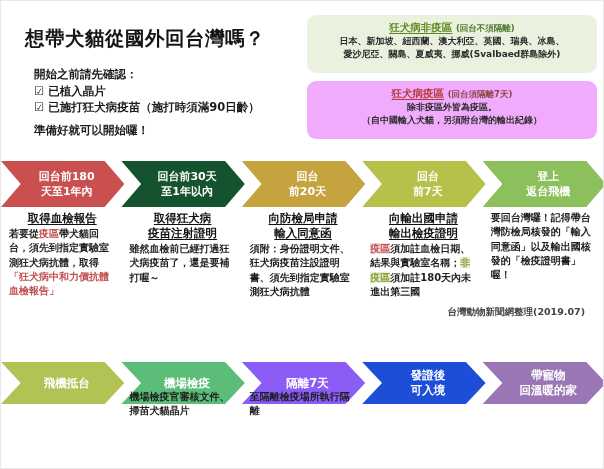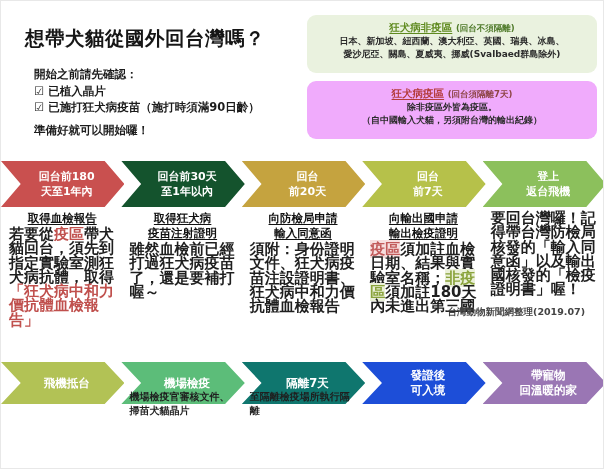--- a/index.html
+++ b/index.html
@@ -67,21 +67,21 @@
   .col{flex:1 1 0;padding:0 6px 0 8px;box-sizing:border-box;}
   .col h4{
     margin:0 0 1px 0;font-size:11.5px;font-weight:bold;
     text-align:center;line-height:15px;color:#111;
   }
   .col h4 span{
     text-decoration:underline;text-underline-offset:2px;
     text-decoration-thickness:1px;
   }
   .col p{
-    margin:0;font-size:15px;line-height:14.3px;
+    margin:0;font-size:10px;line-height:14.3px;
     font-weight:bold;color:#1f1f1f;text-align:left;
   }
   #cols2 .col p{font-size:10px;line-height:13.6px;}
   .hl-red{color:#c0504d;}
   .hl-pink{color:#c25b5b;background:#f7dede;}
   .hl-green{color:#8aa33c;background:#eaf0d8;}
   .quote-red{color:#c0504d;}
 
   
   .footer{
@@ -160,42 +160,42 @@
           <div><span>取得狂犬病</span></div>
           <div><span>疫苗注射證明</span></div>
         </h4>
         <p>雖然血檢前已經打過狂犬病疫苗了，還是要補打喔～</p>
       </div>
       <div class="col">
         <h4>
           <div><span>向防檢局申請</span></div>
           <div><span>輸入同意函</span></div>
         </h4>
-        <p>須附：身份證明文件、狂犬病疫苗注設證明書、狂犬病中和力價抗體血檢報告</p>
+        <p>須附：身份證明文件、狂犬病疫苗注設證明書、須先到指定實驗室測狂犬病抗體</p>
       </div>
       <div class="col">
         <h4>
           <div><span>向輸出國申請</span></div>
           <div><span>輸出檢疫證明</span></div>
         </h4>
         <p><span class="hl-pink">疫區</span>須加註血檢日期、結果與實驗室名稱；<span class="hl-green">非疫區</span>須加註180天內未進出第三國</p>
       </div>
       <div class="col">
         <p>要回台灣囉！記得帶台灣防檢局核發的「輸入同意函」以及輸出國核發的「檢疫證明書」喔！</p>
       </div>
     </div>
 
   <div class="chev-row" id="row2">
       <div class="chev" style="background: rgb(178, 194, 85);">
         <div class="txt">飛機抵台</div>
       </div>
       <div class="chev" style="background: rgb(92, 189, 121);">
         <div class="txt">機場檢疫</div>
       </div>
-      <div class="chev" style="background: #0f766e;">
+      <div class="chev" style="background: #8b5cf6;">
         <div class="txt">隔離7天</div>
       </div>
       <div class="chev" style="background: #1d4ed8;">
         <div class="txt">發證後
 可入境</div>
       </div>
       <div class="chev" style="background: rgb(154, 118, 180);">
         <div class="txt">帶寵物
 回溫暖的家</div>
       </div>

